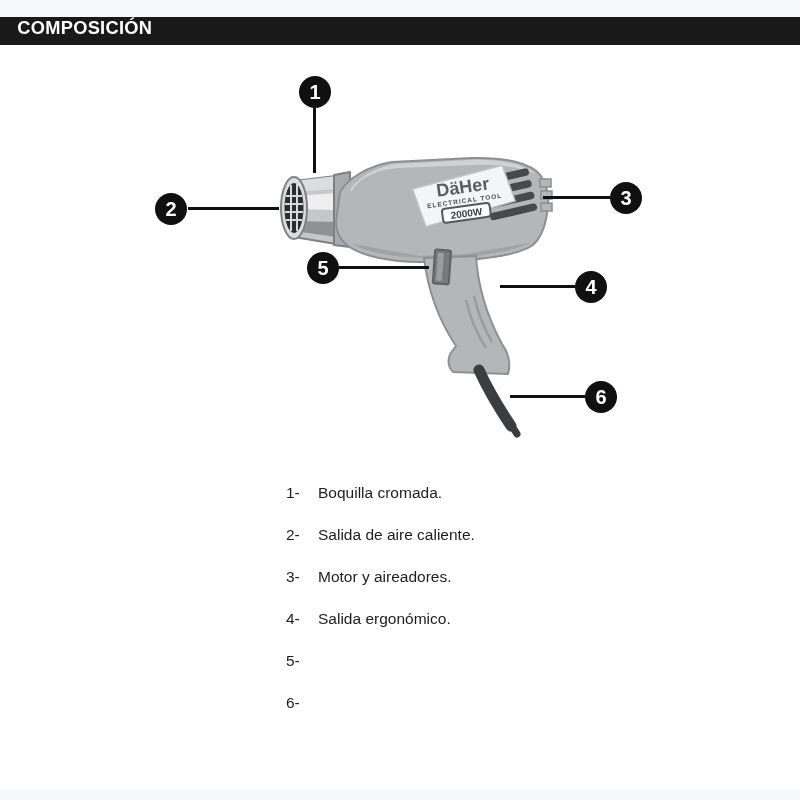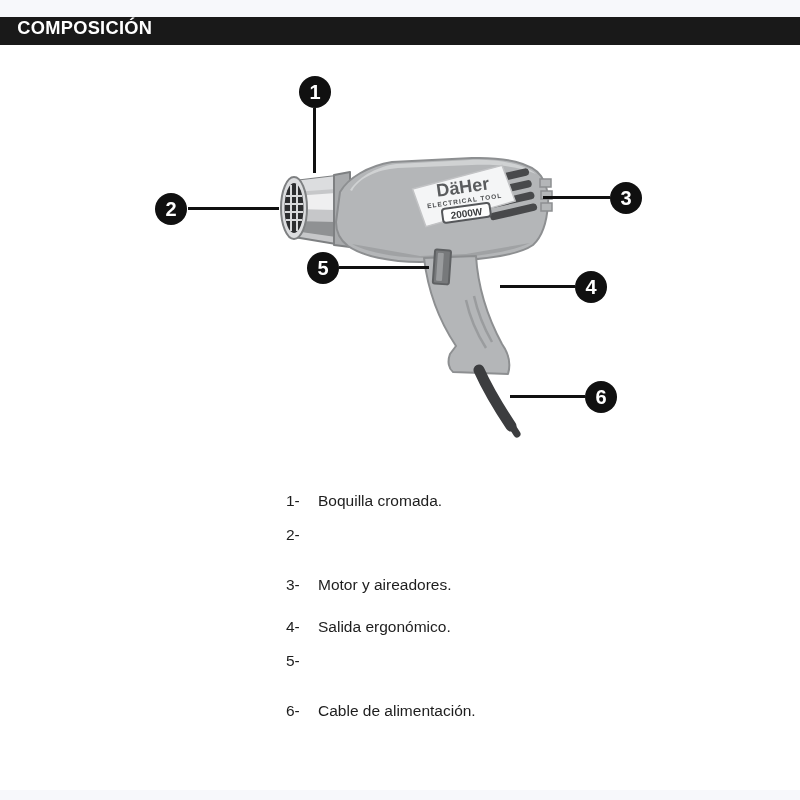--- a/index.html
+++ b/index.html
@@ -93,21 +93,20 @@
     height: 22px;
     font-size: 15.5px;
     color: #1d1d1d;
   }
   .legend-num {
     width: 32px;
     flex: 0 0 32px;
   }
   .legend-label {
     white-space: nowrap;
-    margin-top: 8px;
   }
 
   svg text {
     font-family: "Liberation Sans", sans-serif;
   }
 </style>
 </head>
 <body>
 
 <div class="page">
@@ -233,32 +232,32 @@
       </div>
   </div>
 
   <div class="legend">
     <div class="legend-row">
       <span class="legend-num">1-</span>
       <span class="legend-label">Boquilla cromada.</span>
     </div>
     <div class="legend-row">
       <span class="legend-num">2-</span>
+      <span class="legend-label">Salida de aire caliente.</span>
     </div>
     <div class="legend-row">
       <span class="legend-num">3-</span>
       <span class="legend-label">Motor y aireadores.</span>
     </div>
     <div class="legend-row">
       <span class="legend-num">4-</span>
       <span class="legend-label">Salida ergonómico.</span>
     </div>
     <div class="legend-row">
       <span class="legend-num">5-</span>
     </div>
     <div class="legend-row">
       <span class="legend-num">6-</span>
-      <span class="legend-label">Cable de alimentación.</span>
     </div>
   </div>
 
   <div class="edge-strip bottom"></div>
 </div>
 
 </body></html>

